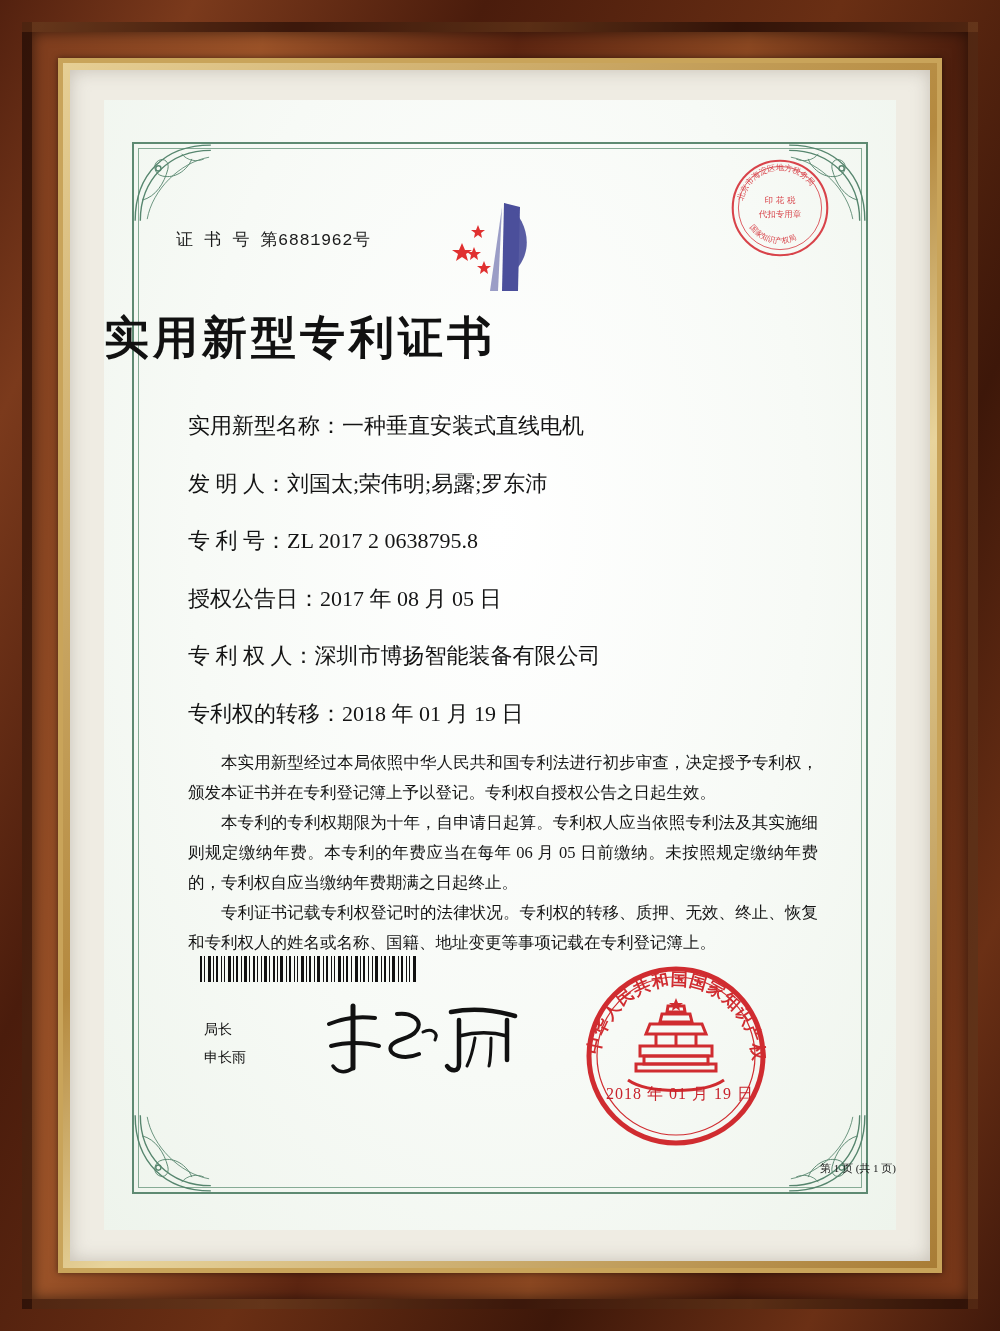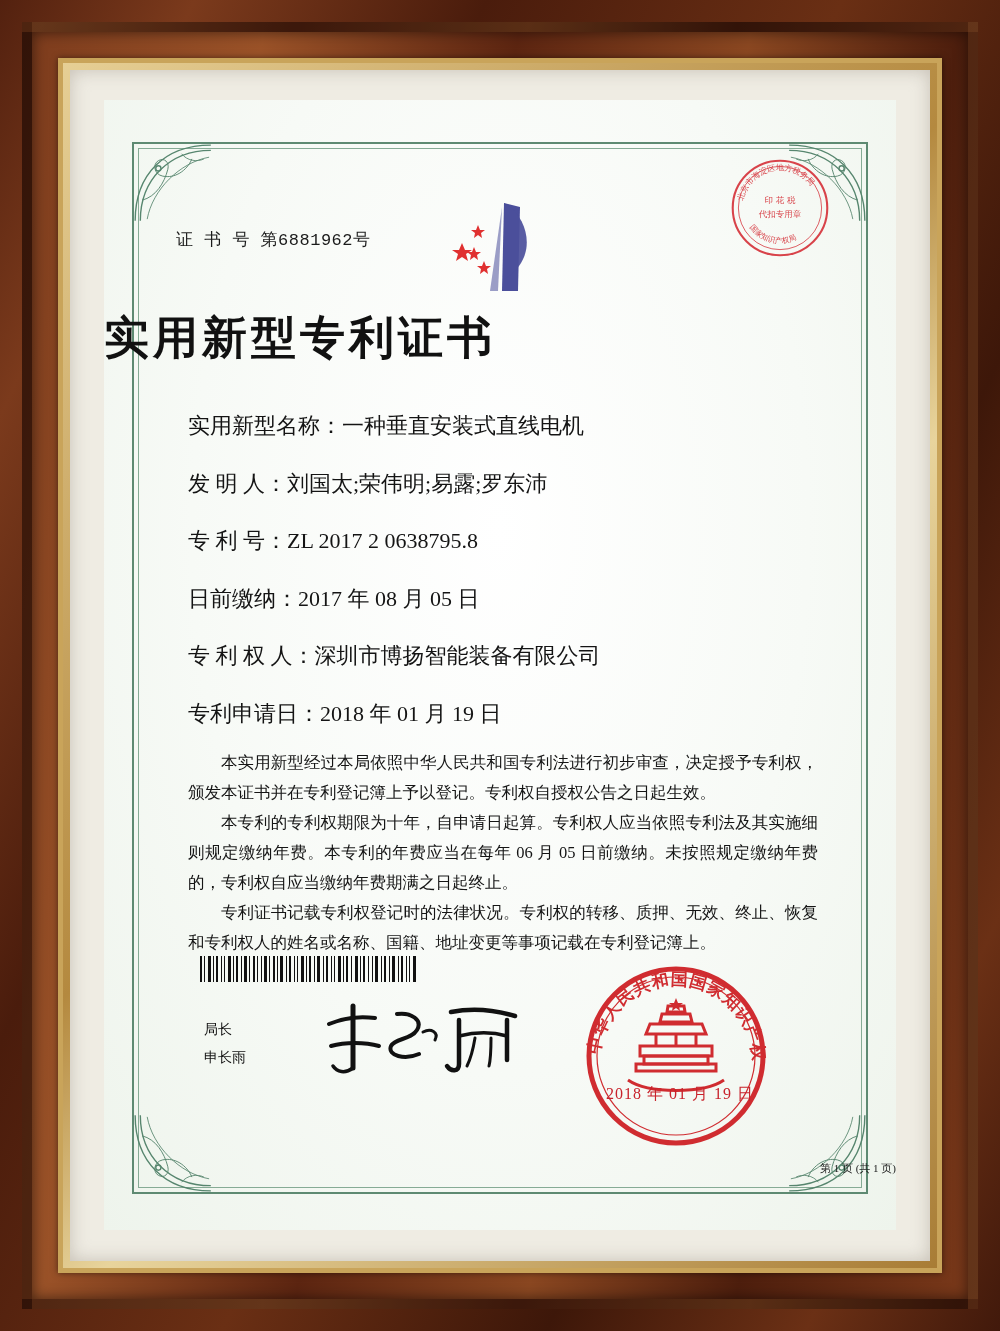--- a/index.html
+++ b/index.html
@@ -297,27 +297,27 @@
       <div class="field">
         <span class="lbl">实用新型名称：</span><span class="val">一种垂直安装式直线电机</span>
       </div>
       <div class="field">
         <span class="lbl">发  明  人：</span><span class="val">刘国太;荣伟明;易露;罗东沛</span>
       </div>
       <div class="field">
         <span class="lbl">专   利   号：</span><span class="val">ZL 2017 2 0638795.8</span>
       </div>
       <div class="field">
-        <span class="lbl">日前缴纳：</span><span class="val">2017 年 08 月 05 日</span>
+        <span class="lbl">授权公告日：</span><span class="val">2017 年 08 月 05 日</span>
       </div>
       <div class="field">
         <span class="lbl">专 利 权 人：</span><span class="val">深圳市博扬智能装备有限公司</span>
       </div>
       <div class="field">
-        <span class="lbl">专利申请日：</span><span class="val">2018 年 01 月 19 日</span>
+        <span class="lbl">专利权的转移：</span><span class="val">2018 年 01 月 19 日</span>
       </div>
     </div>
 
     <div class="body-text">
       <p>本实用新型经过本局依照中华人民共和国专利法进行初步审查，决定授予专利权，颁发本证书并在专利登记簿上予以登记。专利权自授权公告之日起生效。</p>
       <p>本专利的专利权期限为十年，自申请日起算。专利权人应当依照专利法及其实施细则规定缴纳年费。本专利的年费应当在每年 06 月 05 日前缴纳。未按照规定缴纳年费的，专利权自应当缴纳年费期满之日起终止。</p>
       <p>专利证书记载专利权登记时的法律状况。专利权的转移、质押、无效、终止、恢复和专利权人的姓名或名称、国籍、地址变更等事项记载在专利登记簿上。</p>
     </div>
 
     <svg class="barcode" viewBox="0 0 218 26" preserveAspectRatio="none">

